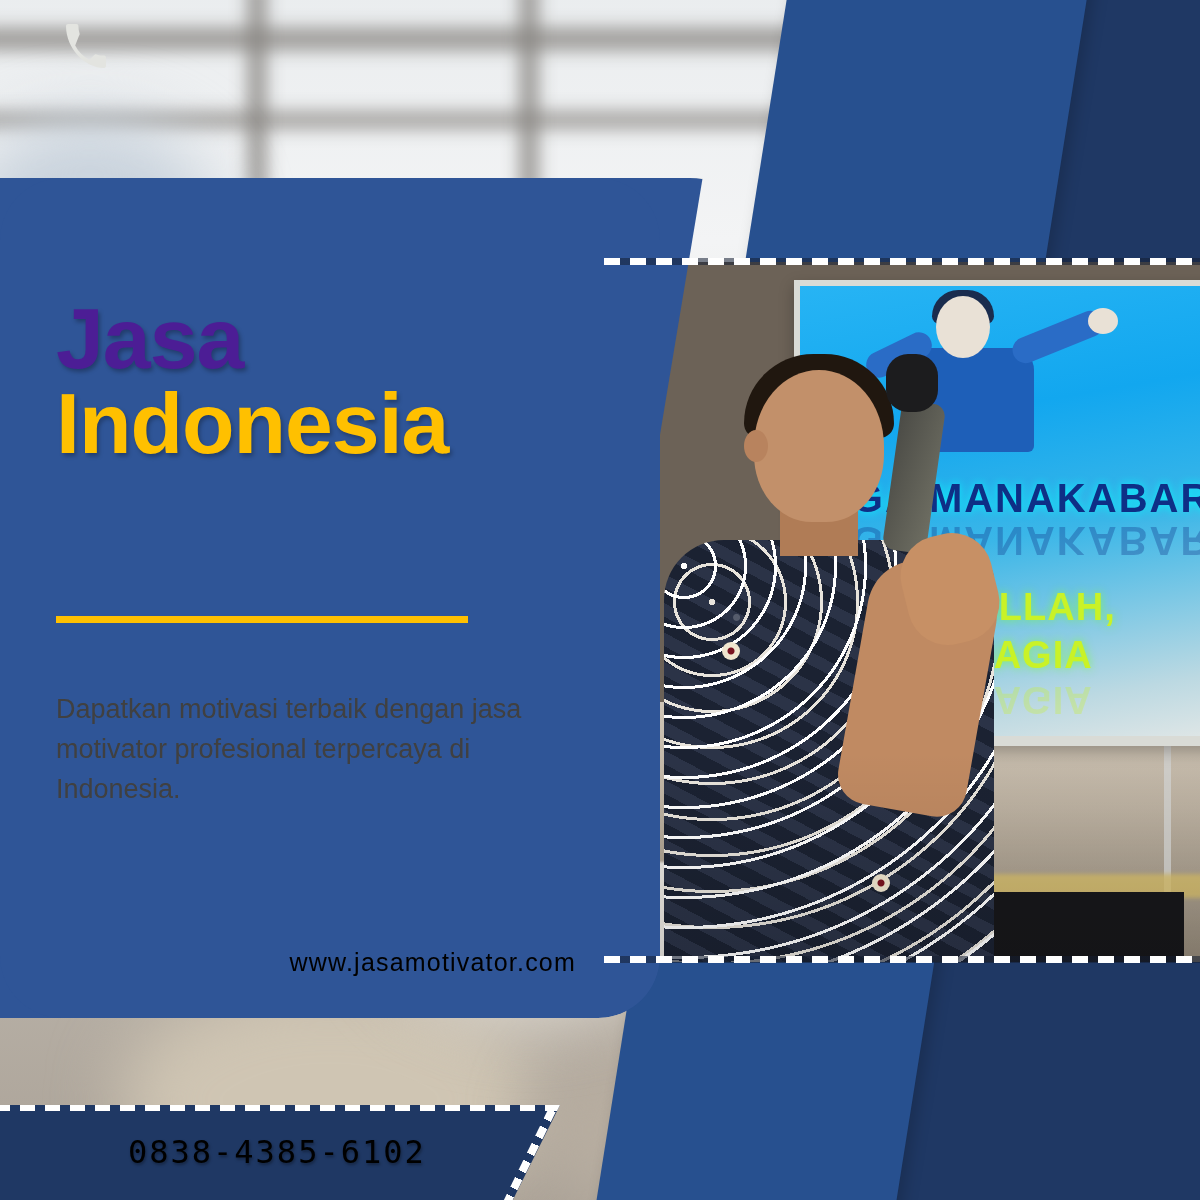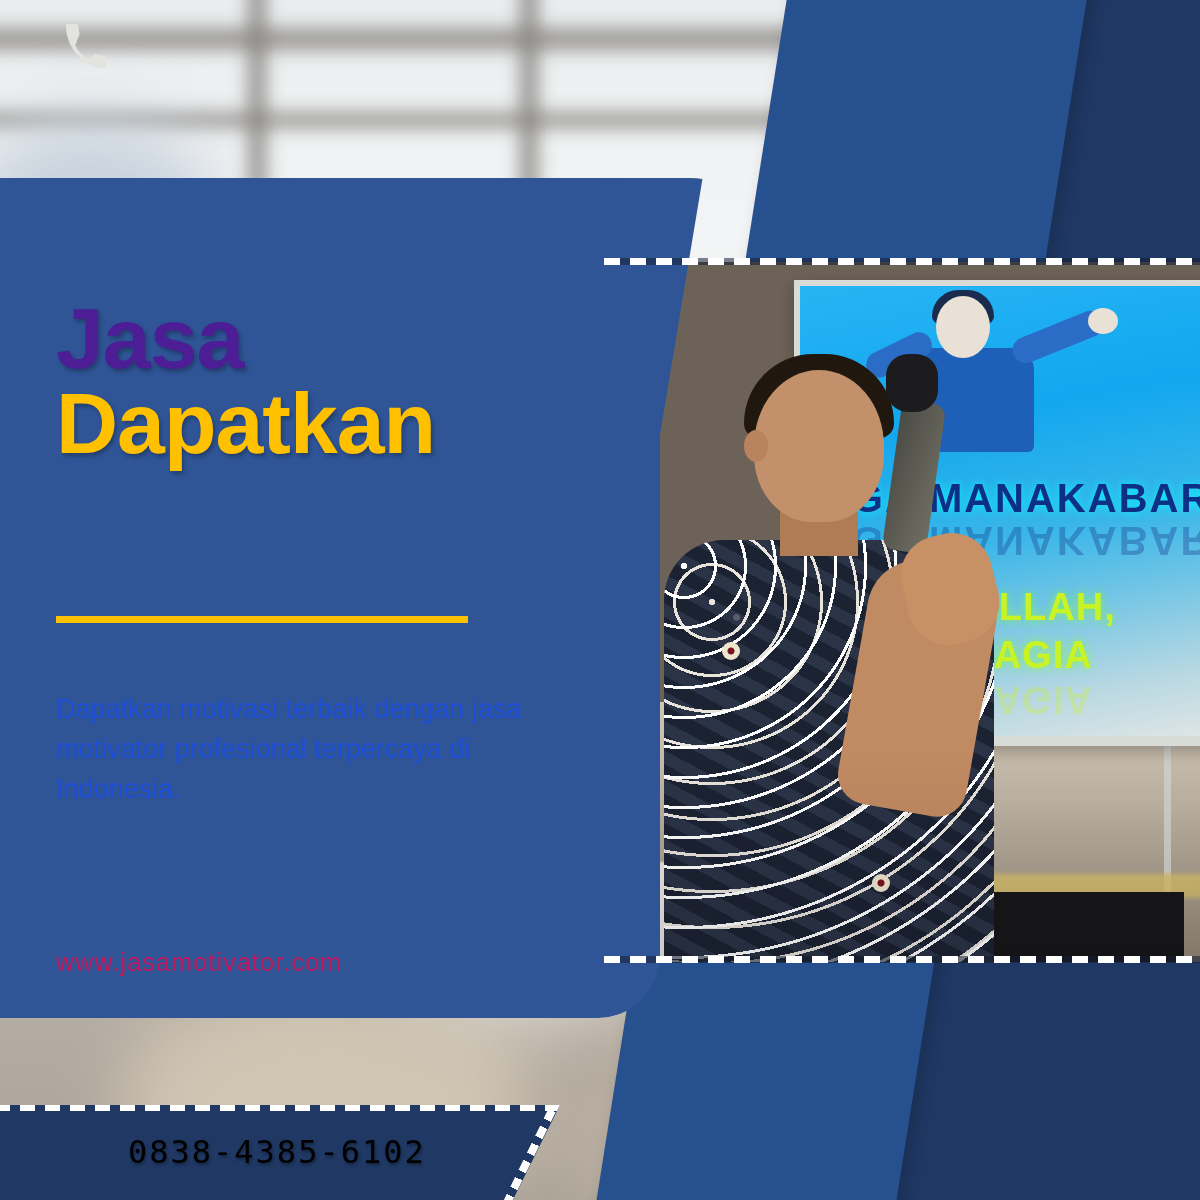--- a/index.html
+++ b/index.html
@@ -158,27 +158,27 @@
     white-space:nowrap;
   }
   .h-line.accent{color:#ffc000;}
 
   .rule{
     position:absolute;left:56px;top:438px;width:412px;height:7px;background:#ffc000;
   }
 
   .subtitle{
     position:absolute;left:56px;top:512px;width:500px;
-    font-size:27px;line-height:1.48;color:#1d4ed8;font-weight:400;
+    font-size:27px;line-height:1.48;color:#404040;font-weight:400;
   }
 
   .site{
     position:absolute;left:56px;top:770px;width:520px;
-    text-align:left;font-size:25px;letter-spacing:1.2px;
-    color:#be185d;
+    text-align:right;font-size:25px;letter-spacing:1.2px;
+    color:#000000;
   }
 
   
   .phonebar{
     position:absolute;left:-30px;top:1105px;width:590px;height:95px;
     background:#1f3864;
     clip-path:polygon(0 0, 100% 0, 92% 100%, 0 100%);
     z-index:9;
   }
   .phonebar-dash{
@@ -274,21 +274,21 @@
   <div class="dash-top"></div>
   <div class="dash-bottom"></div>
 
   <div class="panel"></div>
   <div class="panel-round2"></div>
 
   <div class="panel-content">
 
     <div class="headline">
       <div class="h-line">Jasa</div>
-      <div class="h-line accent">Dapatkan</div>
+      <div class="h-line accent">Indonesia</div>
     </div>
 
     <div class="rule"></div>
 
     <div class="subtitle">Dapatkan motivasi terbaik dengan jasa motivator profesional terpercaya di Indonesia.</div>
 
     <div class="site">www.jasamotivator.com</div>
   </div>
 
   <div class="phonebar"></div>

